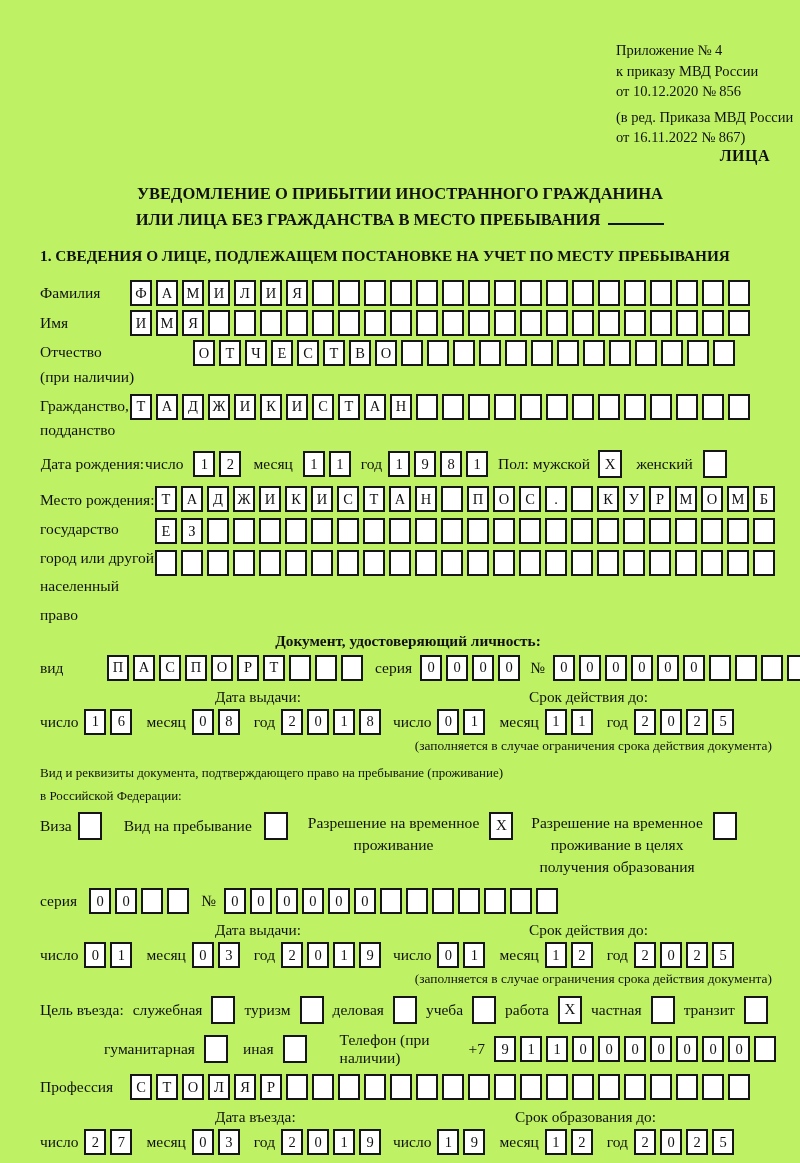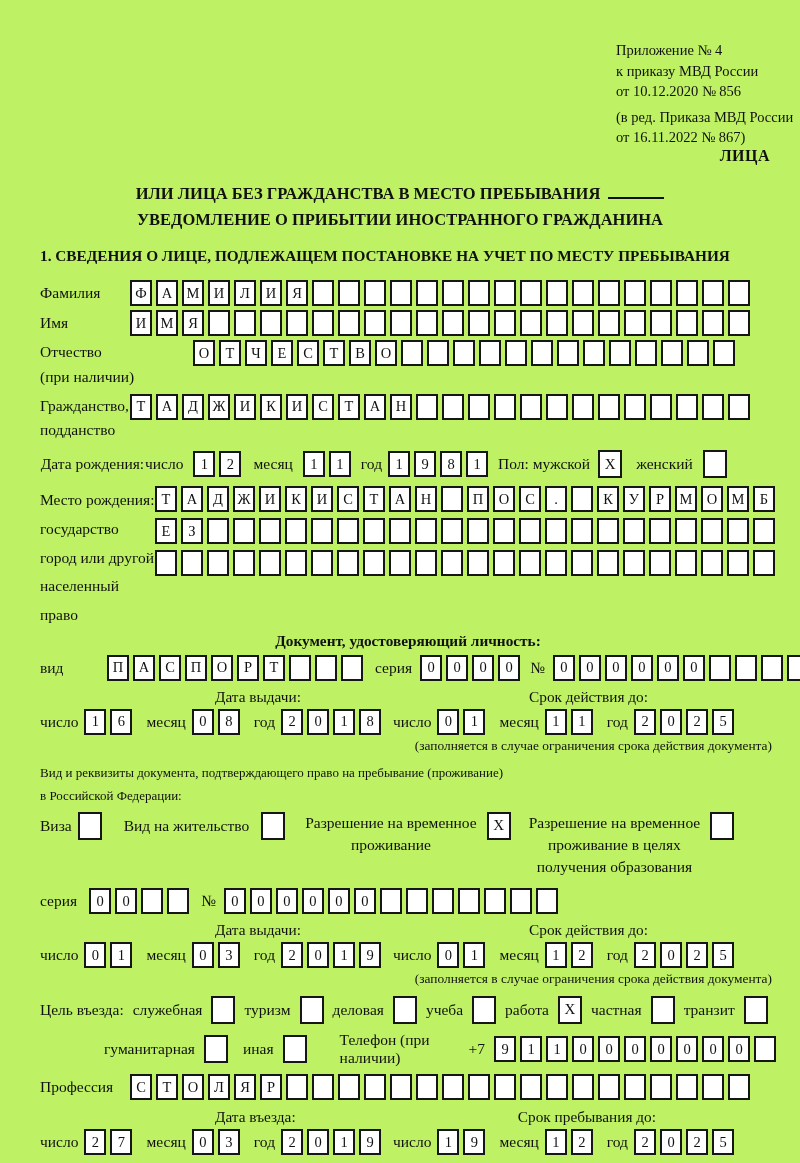--- a/index.html
+++ b/index.html
@@ -55,24 +55,24 @@
   <div class="appendix">
     <div>Приложение № 4</div>
     <div>к приказу МВД России</div>
     <div>от 10.12.2020 № 856</div>
     <div class="ed">(в ред. Приказа МВД России</div>
     <div>от 16.11.2022 № 867)</div>
   </div>
   <div class="forma">ЛИЦА</div>
 
   <div class="title">
+    <div>УВЕДОМЛЕНИЕ О ПРИБЫТИИ ИНОСТРАННОГО ГРАЖДАНИНА</div>
     <div>
       <span>ИЛИ ЛИЦА БЕЗ ГРАЖДАНСТВА В МЕСТО ПРЕБЫВАНИЯ</span><span class="title-underline"></span>
     </div>
-    <div>УВЕДОМЛЕНИЕ О ПРИБЫТИИ ИНОСТРАННОГО ГРАЖДАНИНА</div>
   </div>
   <div class="section-title">1. СВЕДЕНИЯ О ЛИЦЕ, ПОДЛЕЖАЩЕМ ПОСТАНОВКЕ НА УЧЕТ ПО МЕСТУ ПРЕБЫВАНИЯ</div>
 
   <div class="form-body">
 
     <div class="row">
       <span class="lab w90">Фамилия</span>
       <span class="cells">
           <span class="cell">Ф</span>
           <span class="cell">А</span>
@@ -394,21 +394,21 @@
 
     <div class="intro">Вид и реквизиты документа, подтверждающего право на пребывание (проживание)</div>
     <div class="intro" style="margin:4px 0 6px 0;">в Российской Федерации:</div>
 
     <div class="row-top" style="margin-bottom:9px;">
       <span style="display:flex;align-items:center;gap:6px;">
         <span>Виза</span>
         <span class="checkbox"></span>
       </span>
       <span style="display:flex;align-items:center;gap:12px;margin-left:22px;">
-        <span>Вид на жительство</span>
+        <span>Вид на пребывание</span>
         <span class="checkbox"></span>
       </span>
       <span style="display:flex;align-items:flex-start;gap:10px;margin-left:20px;">
         <span class="opt-text">
           <span>Разрешение на временное</span><br>
           <span>проживание</span>
         </span>
         <span class="checkbox">X</span>
       </span>
       <span style="display:flex;align-items:flex-start;gap:10px;margin-left:18px;">
@@ -557,21 +557,21 @@
           <span class="cell"></span>
           <span class="cell"></span>
           <span class="cell"></span>
           <span class="cell"></span>
           <span class="cell"></span>
         </span>
     </div>
 
     <div class="hdr-row">
       <span style="margin-left:175px;">Дата въезда:</span>
-      <span style="margin-left:auto;margin-right:120px;">Срок пребывания до:</span>
+      <span style="margin-left:auto;margin-right:120px;">Срок образования до:</span>
     </div>
     <div class="date-row" style="margin-bottom:7px;">
       <span class="dg">
         <span>число</span>
         <span class="cells">
             <span class="cell">2</span>
             <span class="cell">7</span>
           </span>
         <span class="ml">месяц</span>
         <span class="cells">

